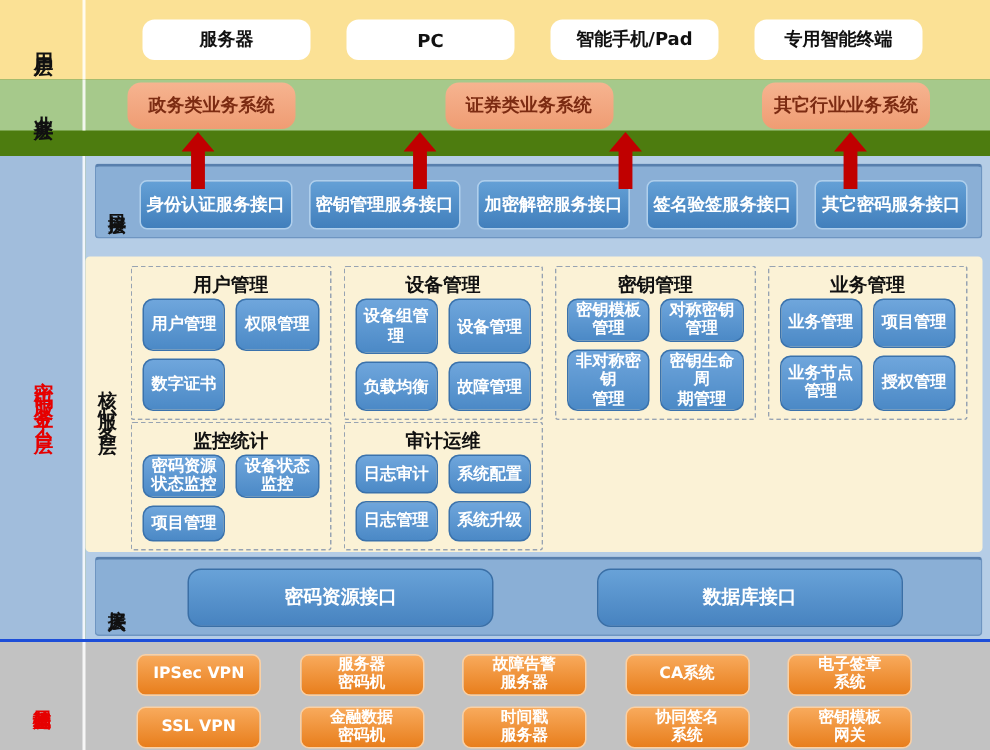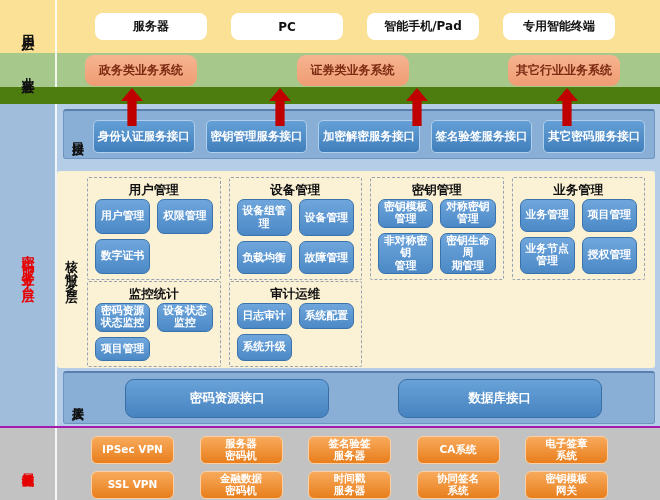--- a/index.html
+++ b/index.html
@@ -2,21 +2,21 @@
 <html><head>
 <meta charset="utf-8">
 <style>
   html,body{margin:0;padding:0;background:#fff;}
   .canvas{position:relative;width:660px;height:500px;overflow:hidden;
           font-family:"DejaVu Sans","Liberation Sans",sans-serif;background:#4d7c0f;}
   .band{position:absolute;left:0;right:0;display:flex;}
   .band-user{top:0;height:53px;background:#FBE195;}
   .band-business{top:53px;height:34px;background:#A6C98B;}
   .platform{top:104px;height:322px;}
-  .band-infra{top:426px;height:74px;background:#C2C2C2;border-top:2px solid #a21caf;box-sizing:border-box;}
+  .band-infra{top:426px;height:74px;background:#C2C2C2;border-top:2px solid #1d4ed8;box-sizing:border-box;}
 
   .side-label{flex:0 0 57px;width:57px;display:flex;align-items:center;justify-content:center;
               border-right:2px solid rgba(255,255,255,.85);box-sizing:border-box;}
   .vtext{writing-mode:vertical-rl;text-orientation:upright;font-weight:bold;color:#111;}
   .lab13{font-size:13px;letter-spacing:2px;}
   .platform-side{background:#A1BDDC;}
   .platform-side .vtext{color:#E60000;font-size:13px;letter-spacing:6px;}
   .infra-side .vtext{color:#E60000;font-size:12px;letter-spacing:0;}
 
   .band-content{flex:1;display:flex;align-items:center;justify-content:space-between;}
@@ -177,20 +177,21 @@
 监控</div>
               <div class="core-btn">项目管理</div>
             </div>
           </div>
 
           <div class="group">
             <div class="group-title">审计运维</div>
             <div class="group-grid">
               <div class="core-btn">日志审计</div>
               <div class="core-btn">系统配置</div>
+              <div class="core-btn">日志管理</div>
               <div class="core-btn">系统升级</div>
             </div>
           </div>
 
         </div>
       </div>
 
       <div class="blue-panel access-panel">
         <div class="inner-label">
           <span class="vtext">接入层</span>
@@ -213,21 +214,21 @@
         <div class="infra-box">IPSec VPN</div>
         <div class="infra-box">SSL VPN</div>
       </div>
       <div class="infra-col">
         <div class="infra-box">服务器
 密码机</div>
         <div class="infra-box">金融数据
 密码机</div>
       </div>
       <div class="infra-col">
-        <div class="infra-box">签名验签
+        <div class="infra-box">故障告警
 服务器</div>
         <div class="infra-box">时间戳
 服务器</div>
       </div>
       <div class="infra-col">
         <div class="infra-box">CA系统</div>
         <div class="infra-box">协同签名
 系统</div>
       </div>
       <div class="infra-col">

